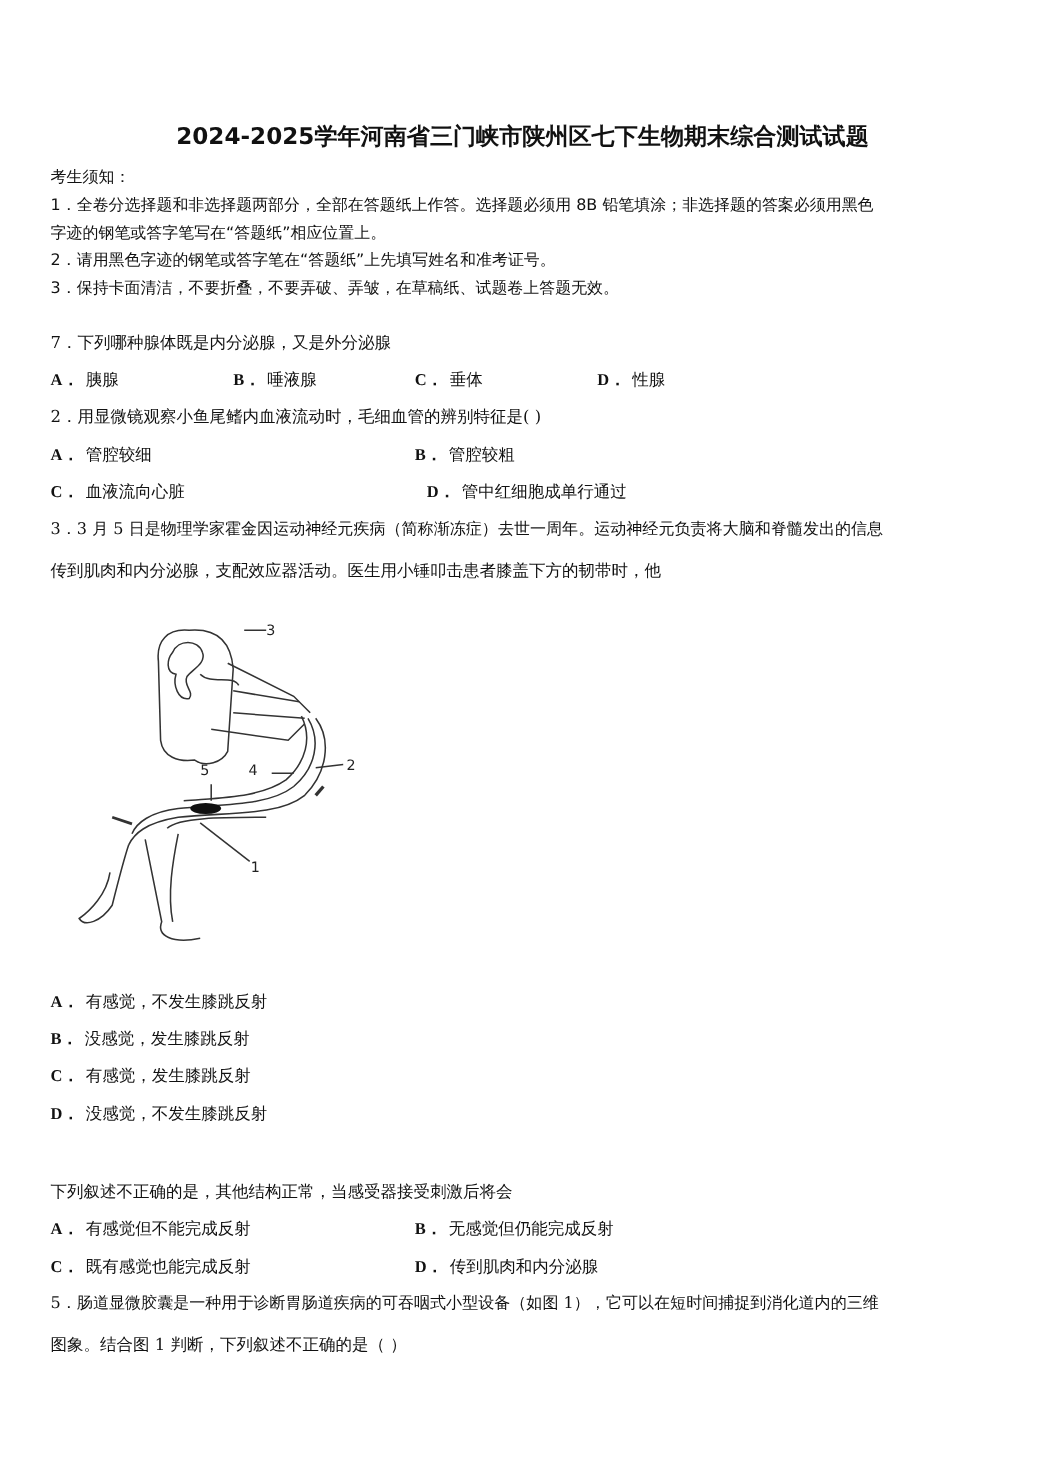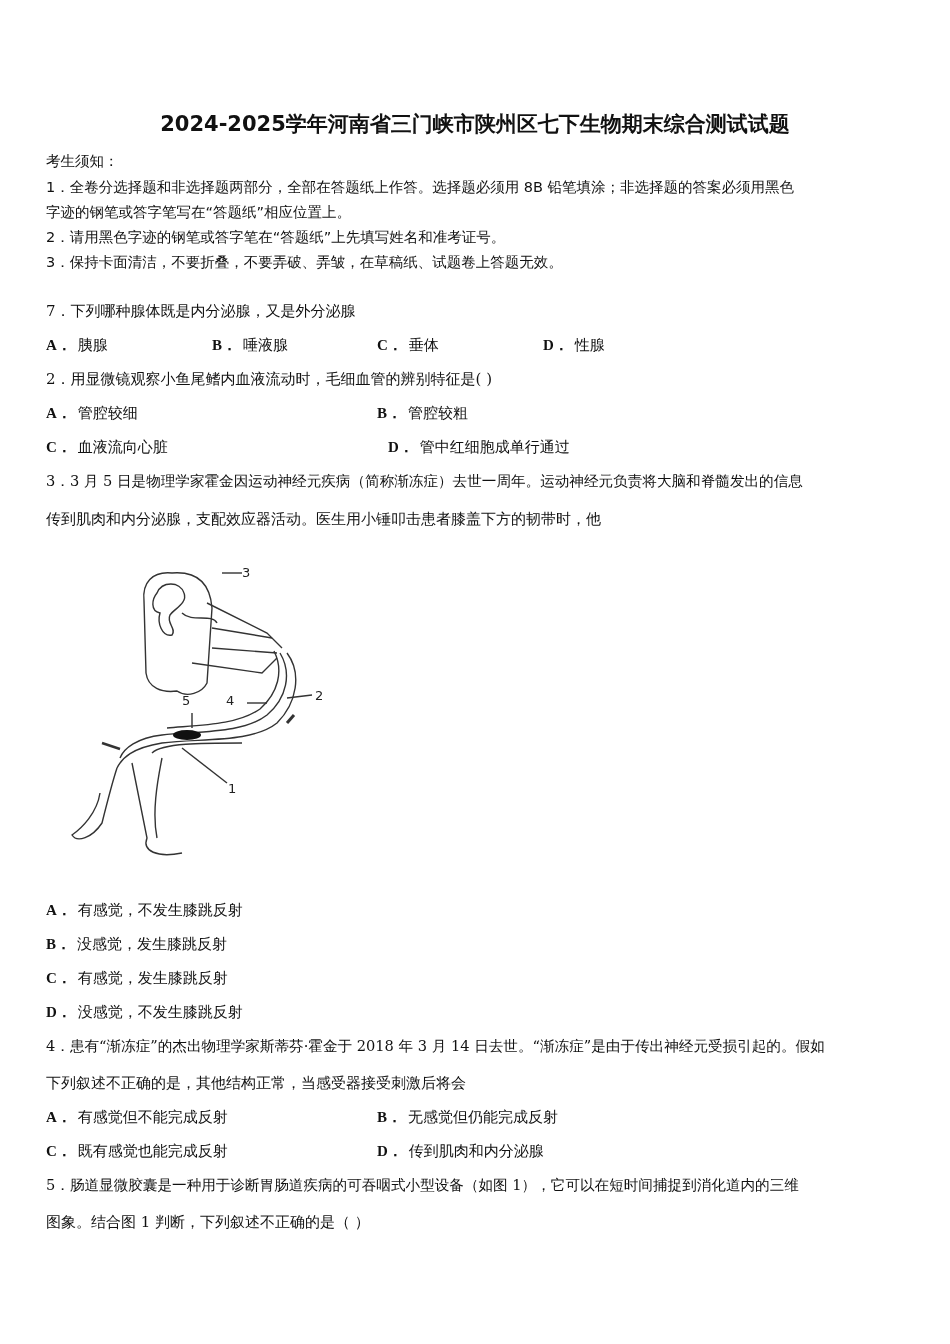--- a/index.html
+++ b/index.html
@@ -79,21 +79,20 @@
       <text x="120" y="152">5</text>
       <text x="166" y="240">1</text>
     </g>
   </svg>
 
   <div class="opt" style="left:46px;top:900px;"><b>A．</b><span>有感觉，不发生膝跳反射</span></div>
   <div class="opt" style="left:46px;top:934px;"><b>B．</b><span>没感觉，发生膝跳反射</span></div>
   <div class="opt" style="left:46px;top:968px;"><b>C．</b><span>有感觉，发生膝跳反射</span></div>
   <div class="opt" style="left:46px;top:1002px;"><b>D．</b><span>没感觉，不发生膝跳反射</span></div>
 
-  <div class="line" style="top:1036px;font-size:14.6px;">4．患有“渐冻症”的杰出物理学家斯蒂芬·霍金于 2018 年 3 月 14 日去世。“渐冻症”是由于传出神经元受损引起的。假如</div>
   <div class="line" style="top:1073px;">下列叙述不正确的是，其他结构正常，当感受器接受刺激后将会</div>
   <div class="opt" style="left:46px;top:1107px;"><b>A．</b><span>有感觉但不能完成反射</span></div>
   <div class="opt" style="left:377px;top:1107px;"><b>B．</b><span>无感觉但仍能完成反射</span></div>
   <div class="opt" style="left:46px;top:1141px;"><b>C．</b><span>既有感觉也能完成反射</span></div>
   <div class="opt" style="left:377px;top:1141px;"><b>D．</b><span>传到肌肉和内分泌腺</span></div>
 
   <div class="line" style="top:1175px;font-size:14.6px;">5．肠道显微胶囊是一种用于诊断胃肠道疾病的可吞咽式小型设备（如图 1），它可以在短时间捕捉到消化道内的三维</div>
   <div class="line" style="top:1212px;">图象。结合图 1 判断，下列叙述不正确的是（      ）</div>
 
 </div>

